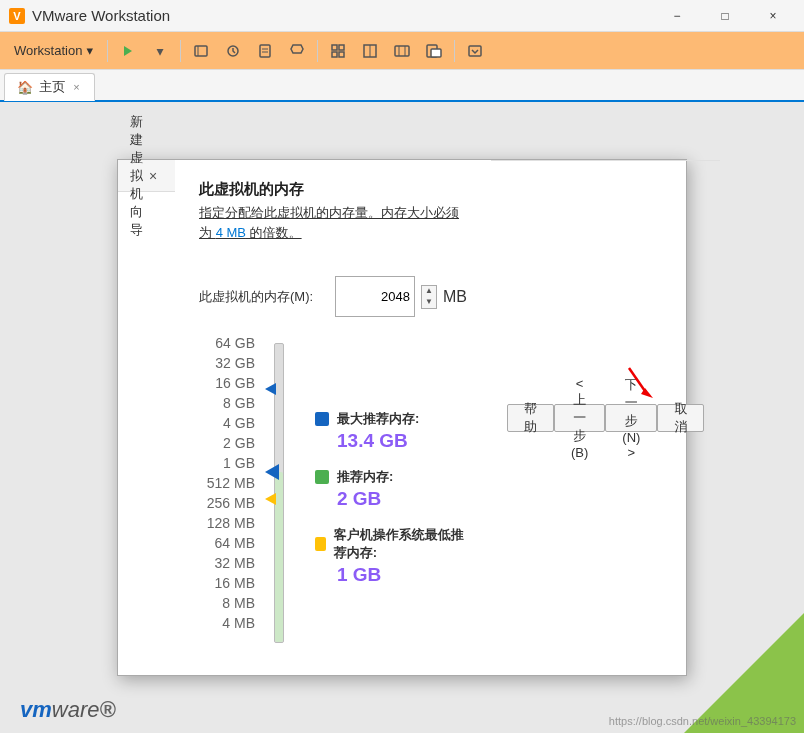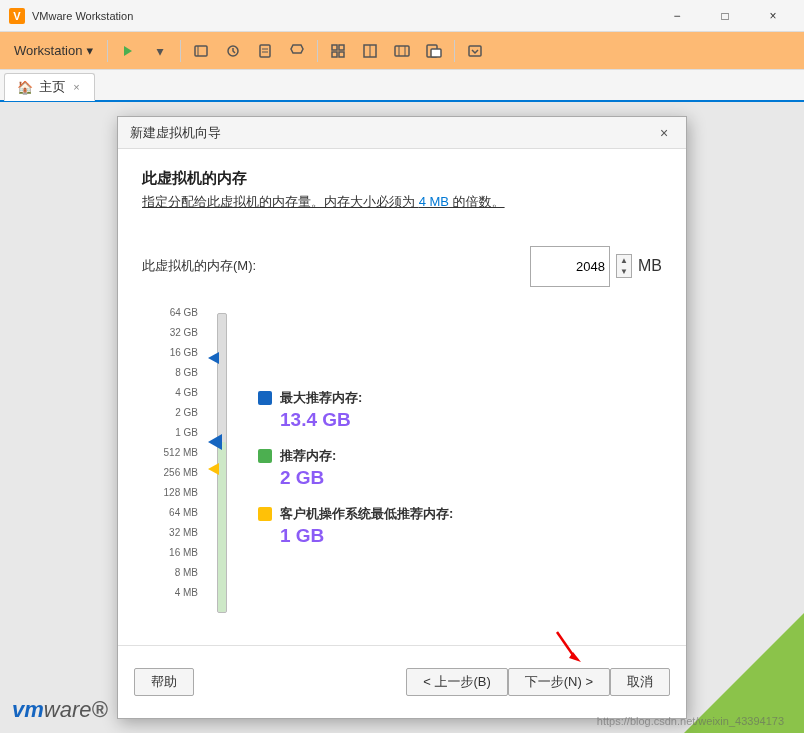--- a/index.html
+++ b/index.html
@@ -25,21 +25,21 @@
     }
     .title-bar-icon {
       width: 18px;
       height: 18px;
       margin-right: 6px;
       display: inline-flex;
       align-items: center;
       justify-content: center;
     }
     .title-bar-text {
-      font-size: 11px;
+      font-size: 15px;
       color: #333;
       flex: 1;
     }
     .title-bar-controls {
       display: flex;
       gap: 2px;
     }
     .title-bar-btn {
       width: 46px;
       height: 32px;
@@ -139,21 +139,21 @@
       position: relative;
       display: flex;
       align-items: center;
       justify-content: center;
     }
 
     
     .vmware-logo {
       position: absolute;
       bottom: 10px;
-      left: 12px;
+      left: 20px;
       font-size: 22px;
       font-weight: bold;
       color: #636363;
       font-style: italic;
     }
     .vmware-logo span { color: #1565c0; }
 
     
     .deco-triangle {
       position: absolute;
@@ -183,21 +183,21 @@
       display: flex;
       align-items: center;
       justify-content: center;
     }
     .dialog {
       background: white;
       border: 1px solid #aaa;
       box-shadow: 2px 4px 16px rgba(0,0,0,0.3);
       width: 570px;
       display: flex;
-      flex-direction: column;
+      flex-direction: row;
     }
     .dialog-title-bar {
       background: #f5f5f5;
       height: 32px;
       display: flex;
       align-items: center;
       padding: 0 12px;
       border-bottom: 1px solid #ddd;
     }
     .dialog-title-text {
@@ -295,21 +295,21 @@
       display: flex;
       gap: 0;
       margin-bottom: 16px;
     }
     .slider-labels {
       display: flex;
       flex-direction: column;
       align-items: flex-end;
       gap: 0;
       width: 60px;
-      font-size: 10px;
+      font-size: 14px;
       color: #666;
     }
     .slider-label {
       height: 20px;
       display: flex;
       align-items: center;
       justify-content: flex-end;
       padding-right: 4px;
     }
 
@@ -373,21 +373,21 @@
     .footer-btn.primary {
       background: #f5f5f5;
       border-color: #aaa;
     }
     .footer-spacer { flex: 1; }
 
     
     .watermark {
       position: absolute;
       bottom: 6px;
-      right: 20px;
+      right: 8px;
       font-size: 11px;
       color: rgba(100,100,100,0.6);
     }
   </style>
 </head>
 <body>
 
 <div class="title-bar">
   <div class="title-bar-icon">
     <svg width="18" height="18" viewBox="0 0 18 18">

